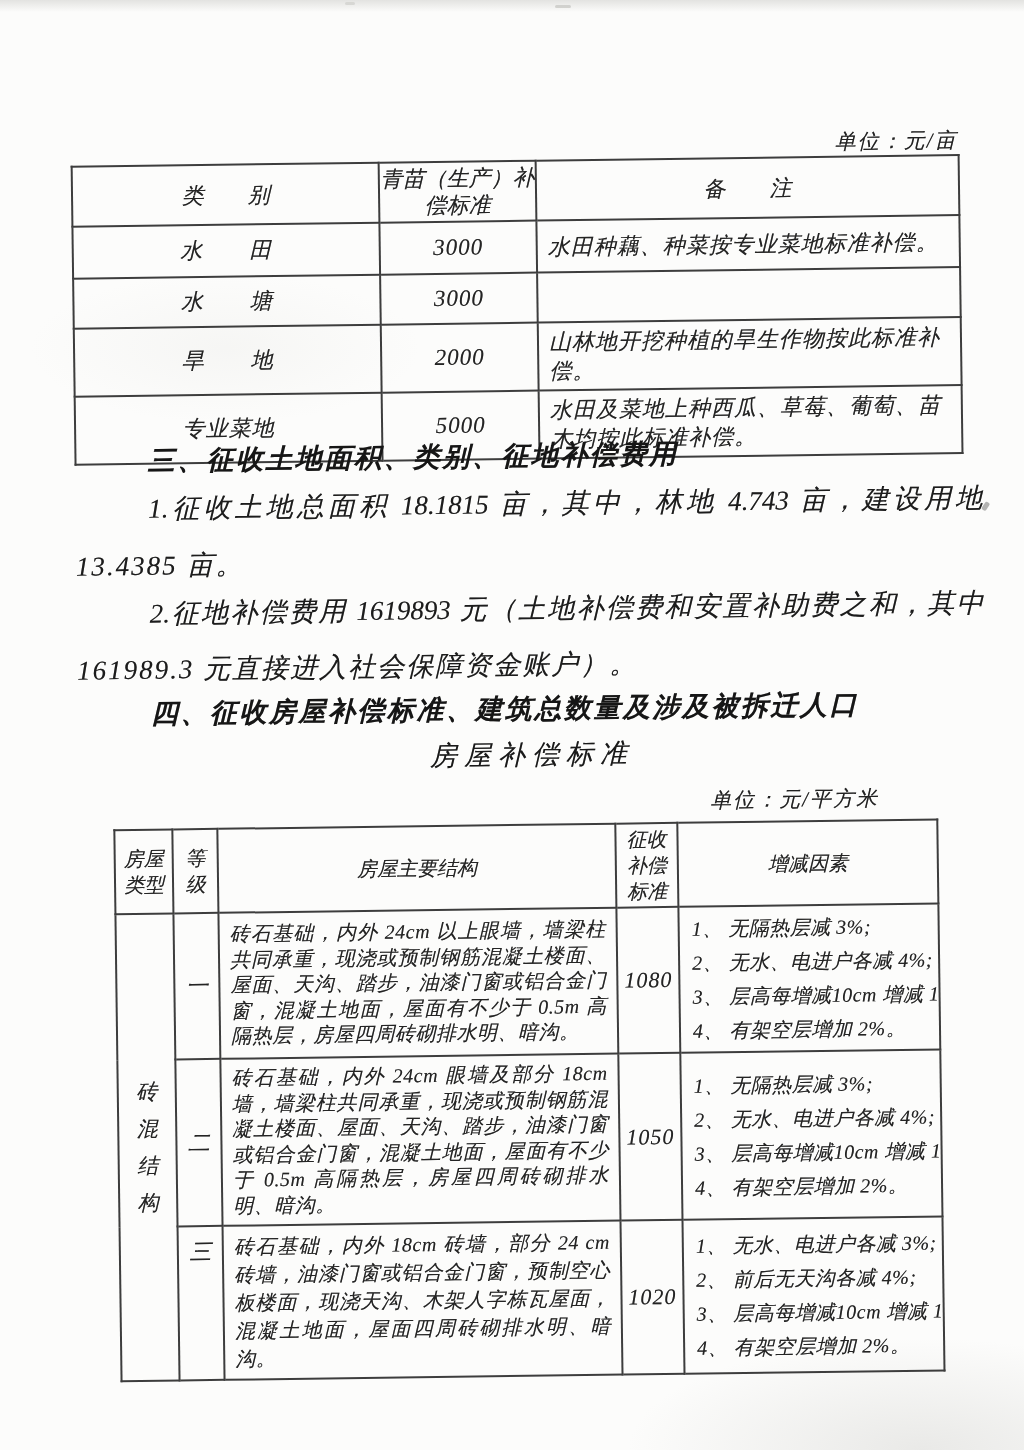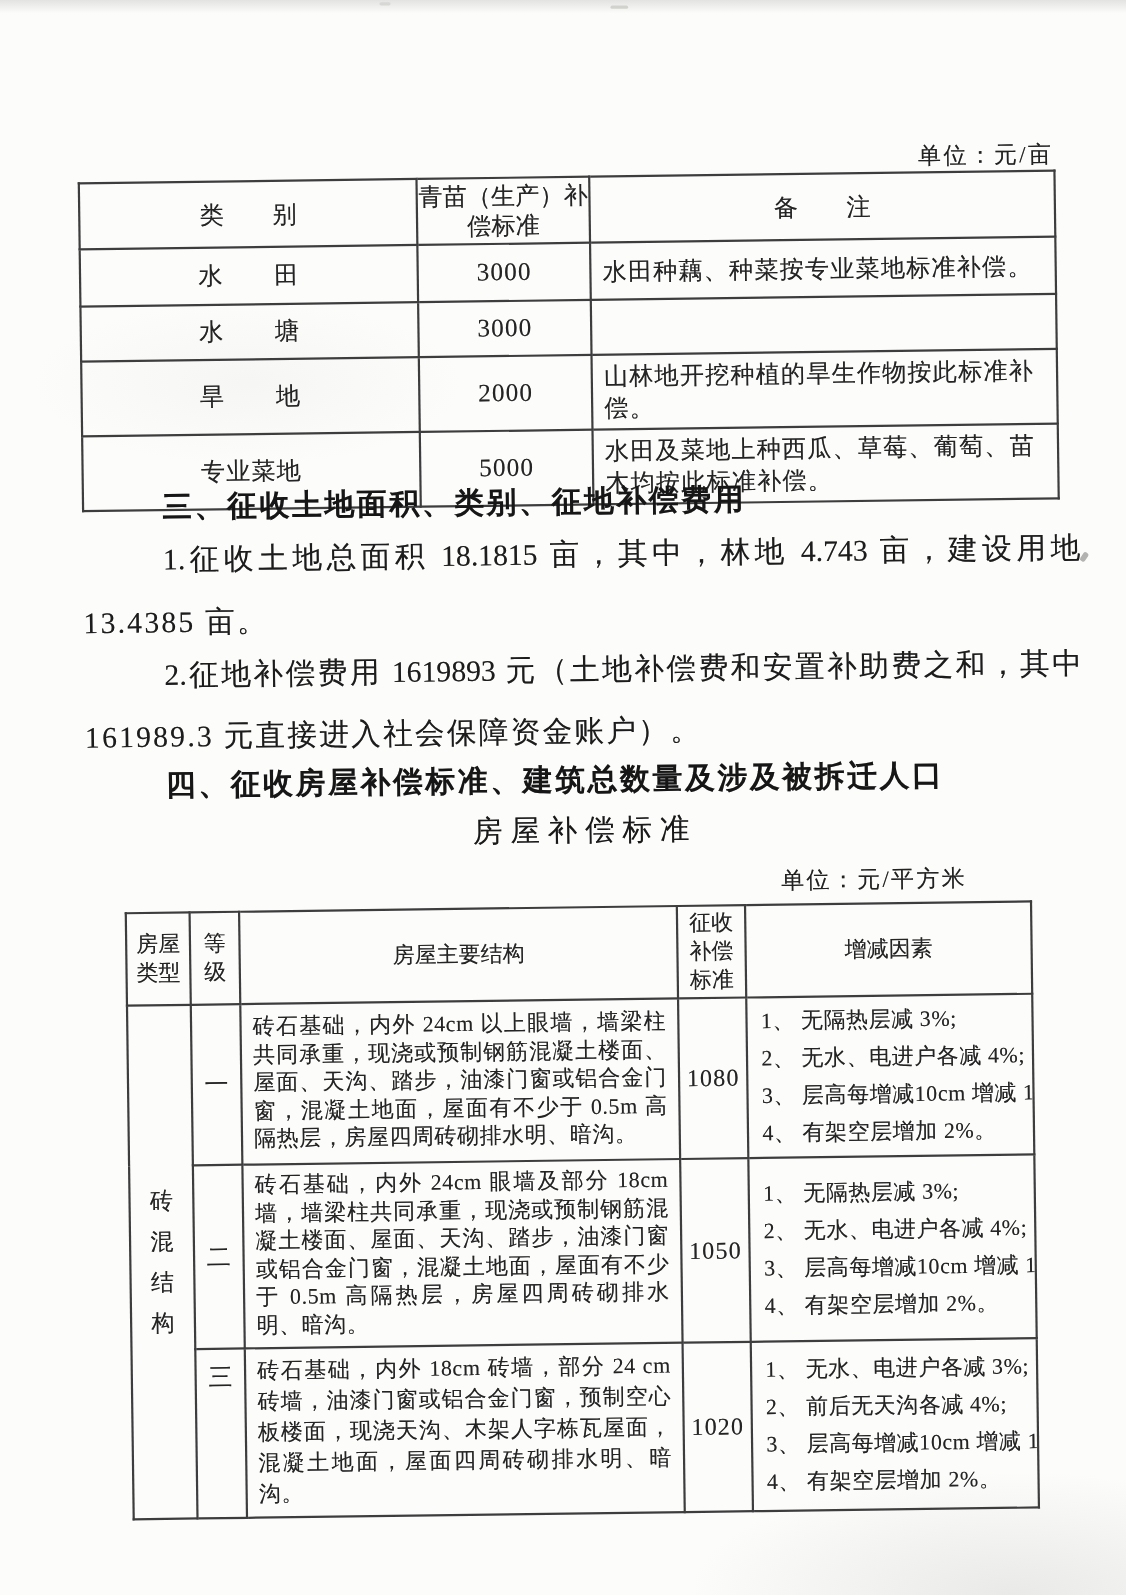--- a/index.html
+++ b/index.html
@@ -9,20 +9,21 @@
     font-family:"Liberation Serif","DejaVu Serif",serif;
     color:#1f1f1f;
   }
   .scan {
     position:relative; width:1024px; height:1450px;
     background:
       linear-gradient(180deg, rgba(196,196,192,0.45) 0px, rgba(252,252,251,0) 12px),
       radial-gradient(ellipse 420px 160px at 90% 100%, rgba(198,198,194,0.35), rgba(252,252,251,0) 70%),
       radial-gradient(ellipse 260px 100px at 22% 24%, rgba(224,224,220,0.22), rgba(252,252,251,0) 75%),
       #fcfcfb;
+    font-style: italic;
   }
   .sheet {
     position:absolute; inset:0;
     transform:rotate(-0.75deg);
     text-shadow:0 0 0.6px rgba(30,30,30,0.45);
   }
   .unit { position:absolute; font-size:21px; letter-spacing:2px; color:#222; }
   .u1 { top:132px; left:78px; width:887px; text-align:right; }
   .u2 { top:789px; left:78px; width:800px; text-align:right; }
 

